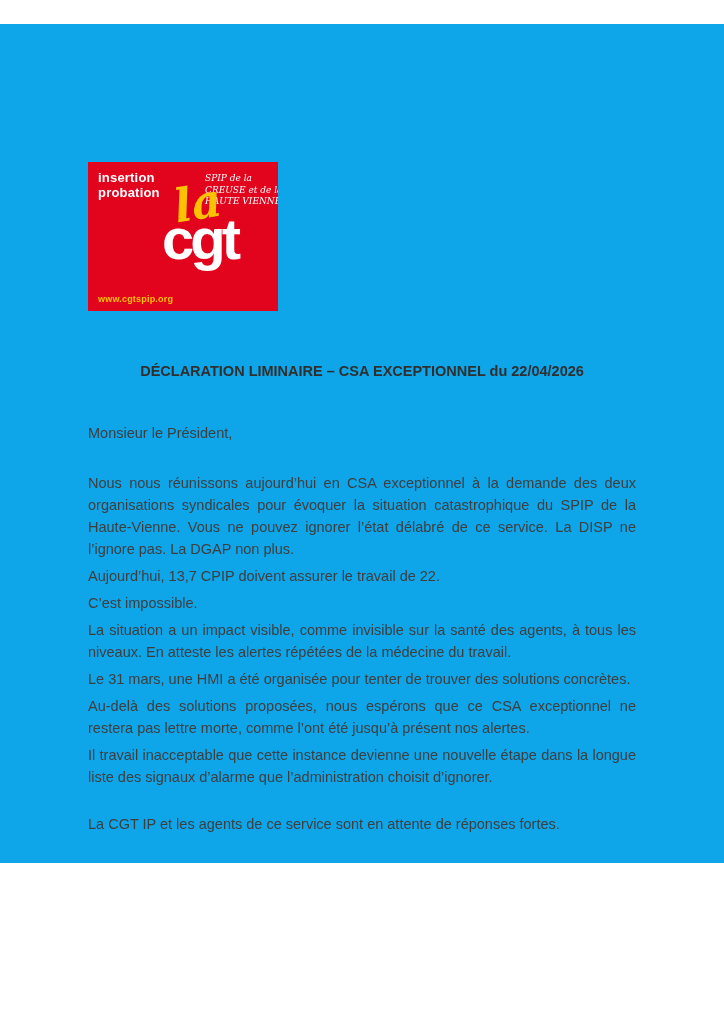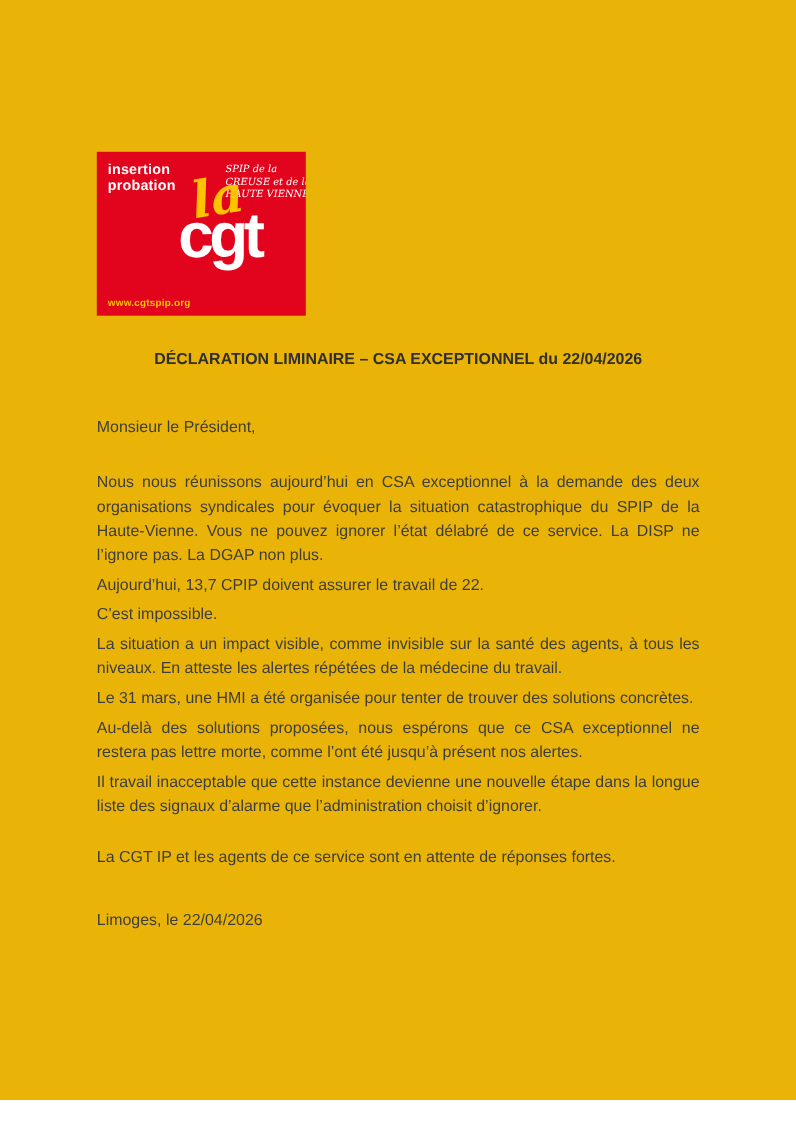--- a/index.html
+++ b/index.html
@@ -1,22 +1,23 @@
 <!DOCTYPE html>
 <html><head>
 <meta charset="utf-8">
 <style>
   html, body { margin: 0; padding: 0; background: #ffffff; }
   .page {
     position: relative;
     width: 724px;
-    height: 1000px;
-    background: #eab308;
+    height: 839px;
+    background: #0ea5e9;
     font-family: "Liberation Sans", sans-serif;
     overflow: hidden;
+    margin-top: 24px;
   }
 
   
   .logo {
     position: absolute;
     left: 88px;
     top: 138px;
     width: 190px;
     height: 149px;
     background: #e2041d;
@@ -76,21 +77,21 @@
     font-weight: bold;
     font-size: 9px;
     letter-spacing: 0.2px;
   }
 
   
   .content {
     position: absolute;
     left: 88px;
     right: 88px;
-    top: 318px;
+    top: 338px;
     color: #3e3e3e;
     font-size: 14.5px;
     line-height: 22px;
   }
   .title {
     margin: 0 0 42px 0;
     text-align: center;
     font-size: 14.5px;
     font-weight: bold;
     color: #2f2f2f;

